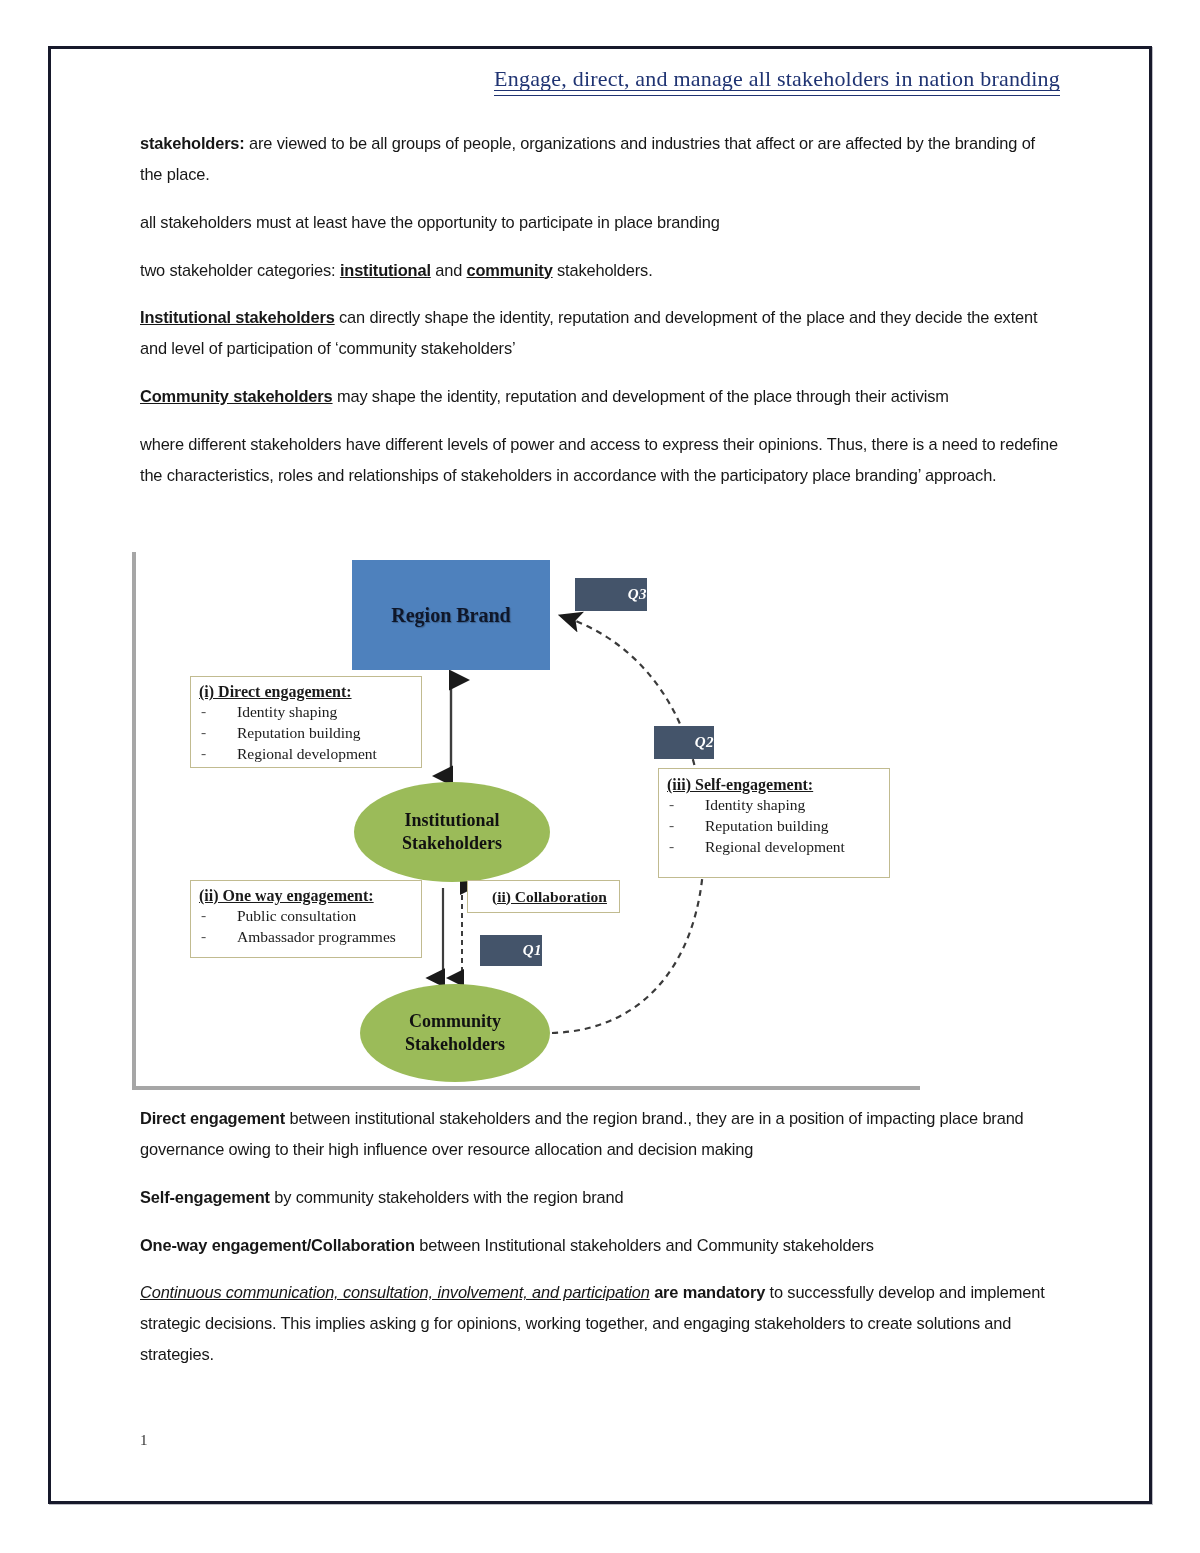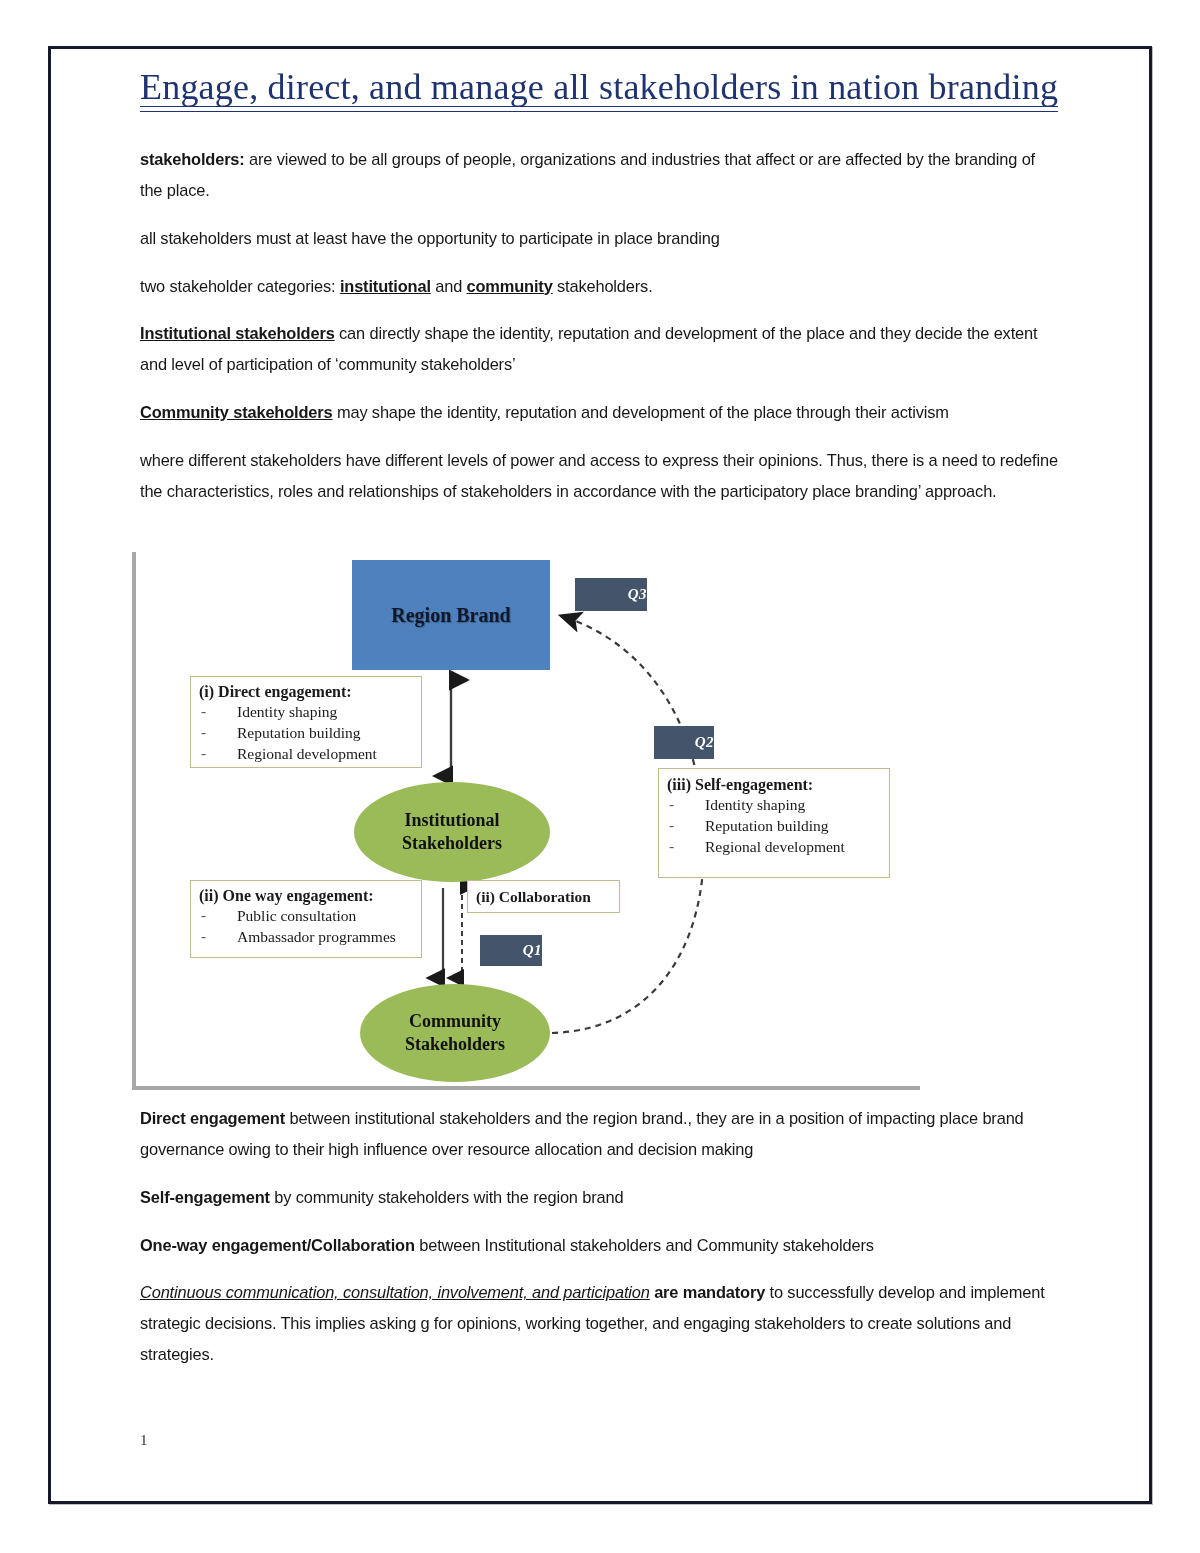--- a/index.html
+++ b/index.html
@@ -29,23 +29,23 @@
 
   
   #content {
     position: absolute;
     left: 140px;
     top: 66px;
     width: 920px;
   }
 
   #doc-title {
-    text-align: left;
-    font-family: "Liberation Serif", serif;
-    font-size: 36px;
+    text-align: right;
+    font-family: "Liberation Serif", serif;
+    font-size: 22px;
     color: #1f3372;
     letter-spacing: 0.2px;
     margin: 0 0 30px 0;
     padding-bottom: 2px;
     border-bottom: none;
     position: relative;
     display: block;
   }
   #doc-title .title-inner {
     display: inline-block;
@@ -146,20 +146,21 @@
     background: #ffffff;
     font-family: "Liberation Serif", serif;
     color: #1a1a1a;
     padding: 6px 8px 7px 8px;
   }
   .callout .c-title {
     font-weight: bold;
     font-size: 16px;
     margin-bottom: 1px;
     white-space: nowrap;
+    text-decoration: underline;
   }
   .callout ul {
     list-style: none;
     margin: 0;
     padding: 0;
   }
   .callout ul li {
     font-size: 15.5px;
     line-height: 1.34;
     position: relative;
@@ -171,21 +172,21 @@
     position: absolute;
     left: 2px;
     top: -1px;
     color: #555;
   }
   #callout-direct { left: 58px;  top: 126px; width: 232px; height: 92px; }
   #callout-self   { left: 526px; top: 218px; width: 232px; height: 110px; padding-left: 8px; }
   #callout-oneway { left: 58px;  top: 330px; width: 232px; height: 78px; }
   #callout-collab {
     left: 335px; top: 330px; width: 153px; height: 33px;
-    padding: 0 8px;
+    padding: 0 24px;
     display: flex; align-items: center;
   }
   #callout-collab .c-title { margin: 0; font-size: 15.5px; }
   #callout-self { padding-top: 7px; }
 
   .q-badge {
     position: absolute;
     background: #44546a;
     color: #ffffff;
     font-family: "Liberation Serif", serif;

